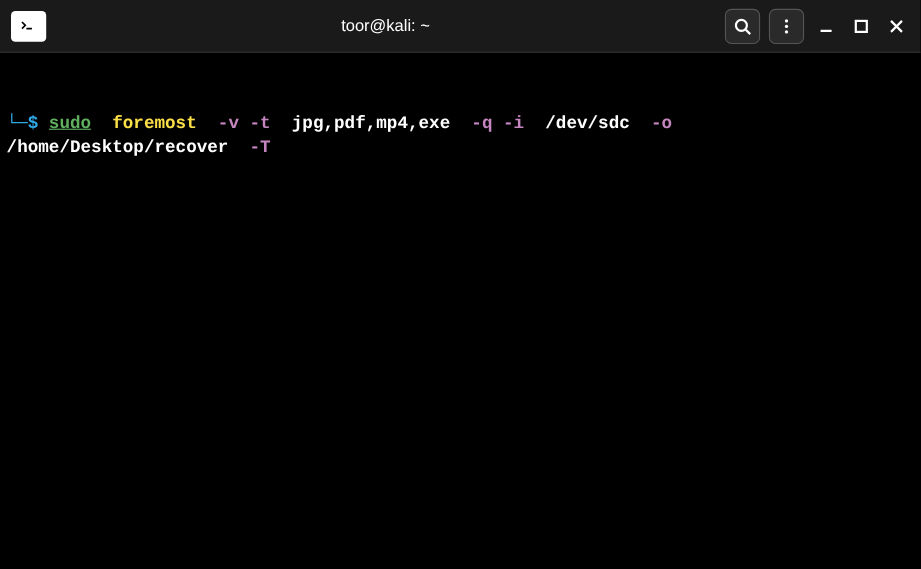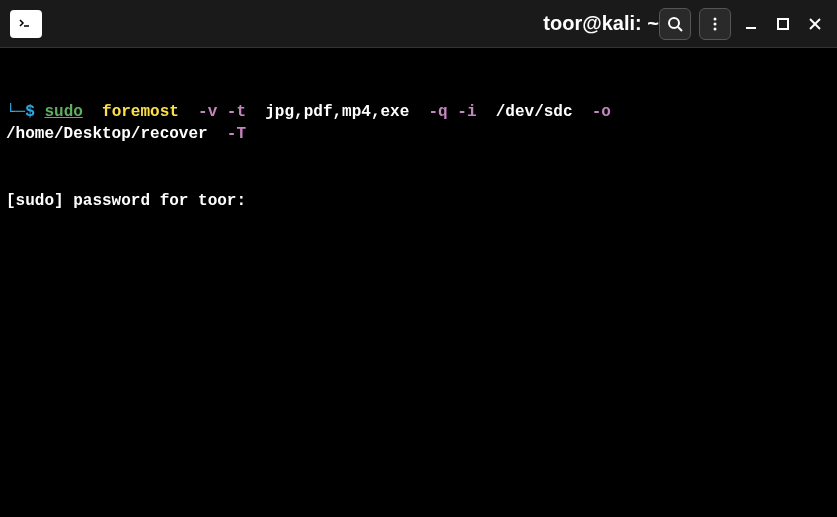--- a/index.html
+++ b/index.html
@@ -30,25 +30,25 @@
       background: #fff;
       border-radius: 4px;
       display: flex;
       align-items: center;
       justify-content: center;
       color: #000;
       font-weight: bold;
     }
     .title-text {
       flex: 1;
-      text-align: right;
+      text-align: center;
       color: #fff;
       font-family: sans-serif;
-      font-size: 20px;
-      font-weight: 700;
+      font-size: 15px;
+      font-weight: 400;
     }
     .titlebar-buttons {
       display: flex;
       gap: 8px;
       align-items: center;
     }
     .tb-btn {
       width: 32px;
       height: 32px;
       border: 1px solid #555;
@@ -125,21 +125,20 @@
       <svg width="14" height="14" viewBox="0 0 14 14">
           <line x1="2" y1="2" x2="12" y2="12" stroke="#fff" stroke-width="2"></line>
           <line x1="12" y1="2" x2="2" y2="12" stroke="#fff" stroke-width="2"></line>
         </svg>
     </div>
   </div>
 </div>
 
 <div class="terminal-content">
   <div><span class="prompt-paren">└─</span><span class="prompt-dollar">$</span> <span class="cmd-sudo">sudo</span>  <span class="cmd-name">foremost</span>  <span class="cmd-flag">-v</span> <span class="cmd-flag">-t</span>  <span class="cmd-arg">jpg,pdf,mp4,exe</span>  <span class="cmd-flag">-q</span> <span class="cmd-flag">-i</span>  <span class="cmd-arg">/dev/sdc</span>  <span class="cmd-flag">-o</span>  <span class="cmd-arg">/home/Desktop/recover</span>  <span class="cmd-flag">-T</span></div>
-  <span class="line">[sudo] password for toor:</span>
   <span class="line"> </span>
   
   
   
   
   
   
   
   
   

